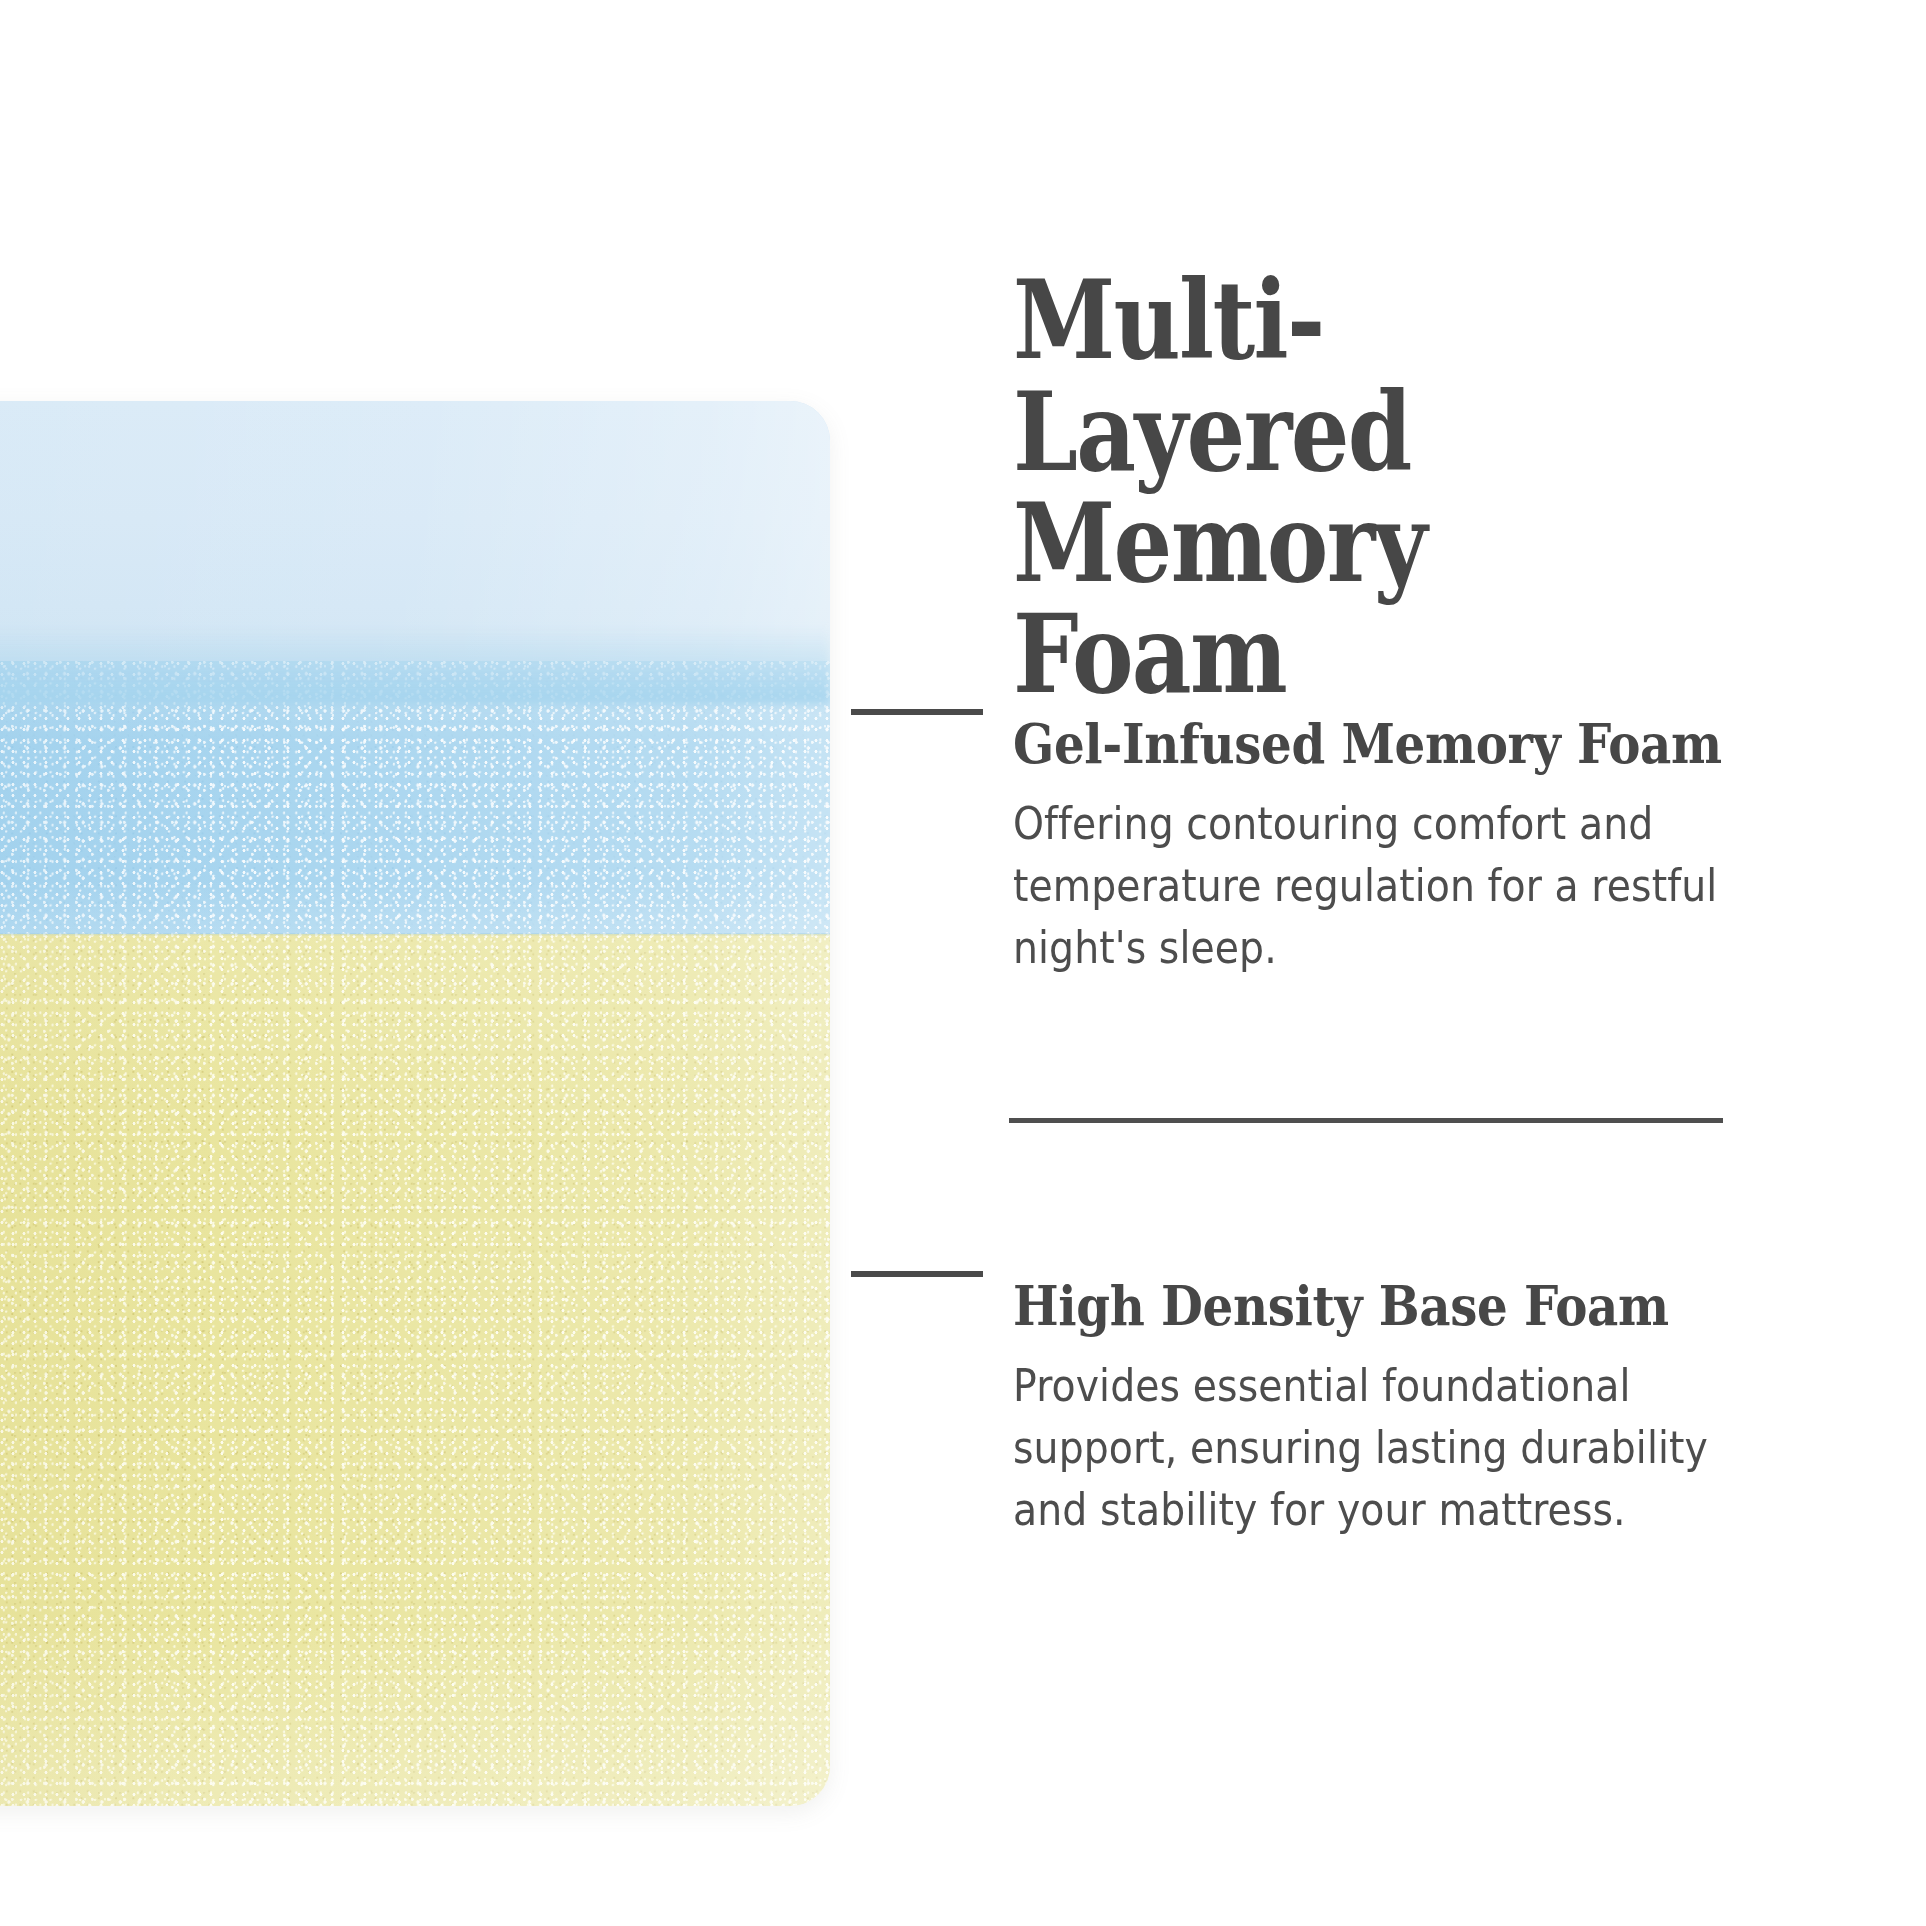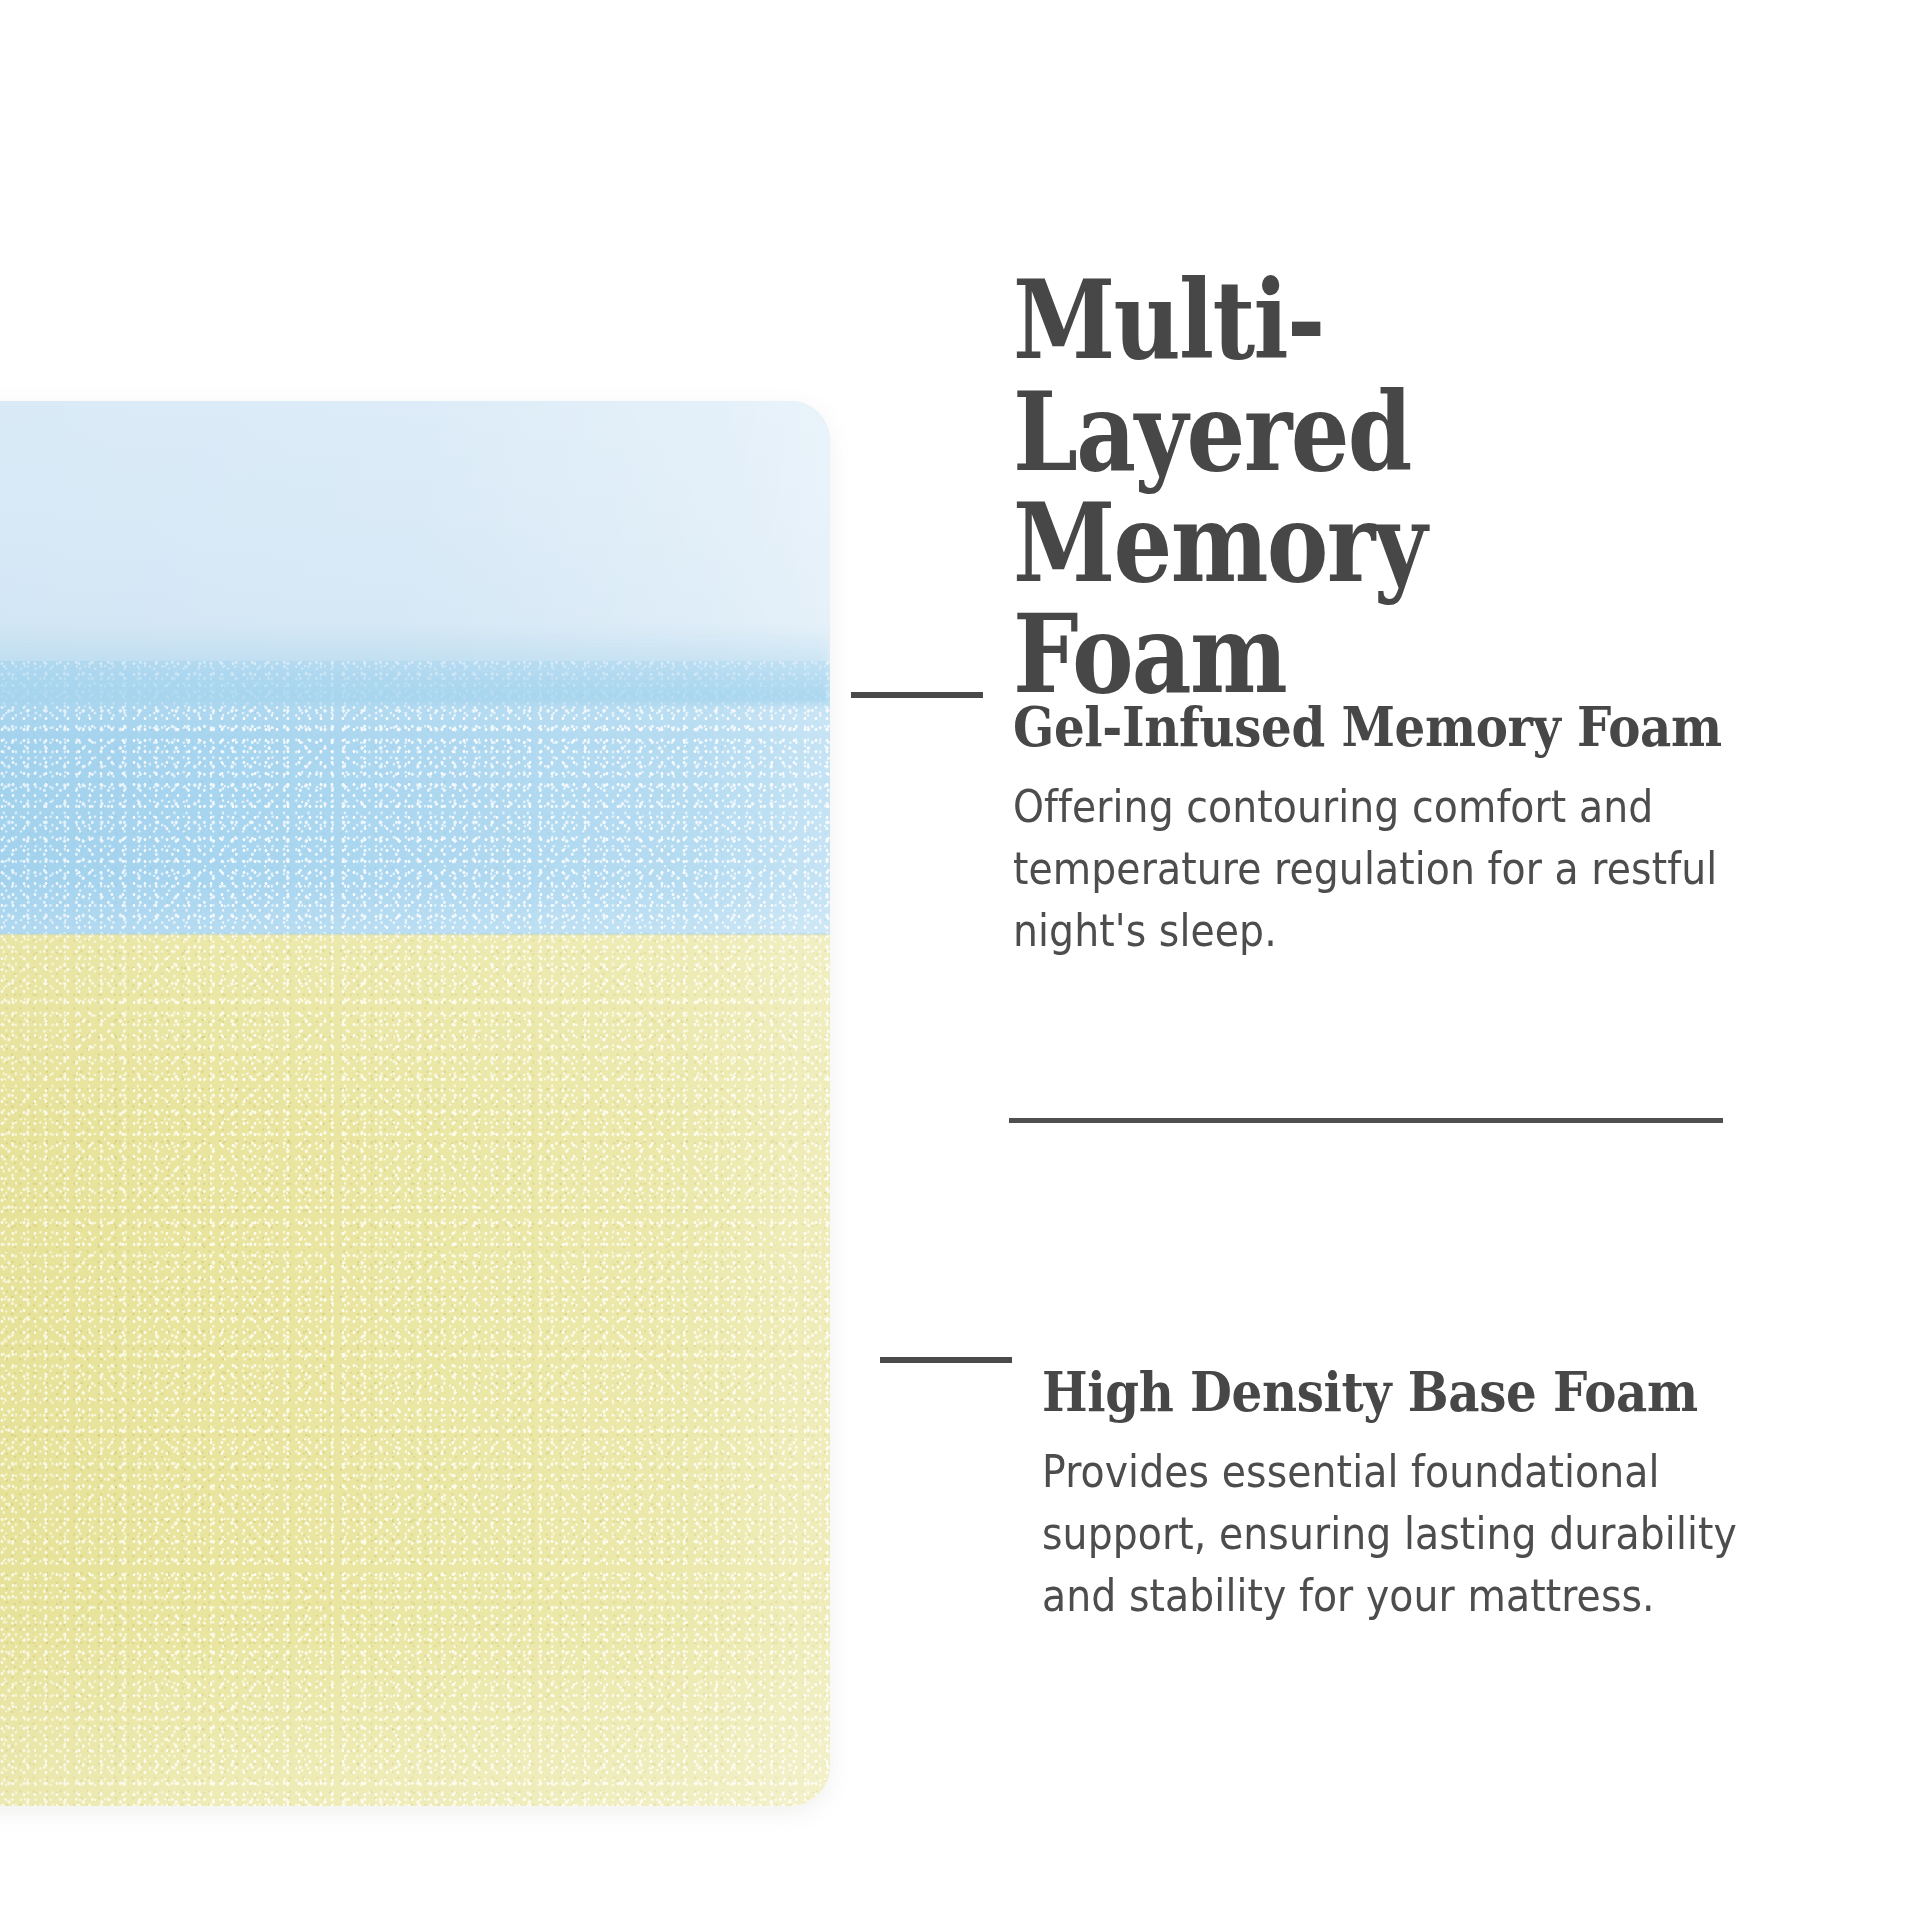--- a/index.html
+++ b/index.html
@@ -196,22 +196,22 @@
     transform: scaleX(0.855);
     transform-origin: left top;
     white-space: pre-line;
   }
 
   .section {
     position: absolute;
     left: 0;
     width: 758px;
   }
-  .section-1 { top: 655px; }
-  .section-2 { top: 1320px; margin-left: 29px; }
+  .section-1 { top: 672px; }
+  .section-2 { top: 1234px; }
 
   .sec-head-row {
     position: relative;
     height: 59px;
   }
   .dash {
     position: absolute;
     left: -162px;
     top: 37px;
     width: 132px;

